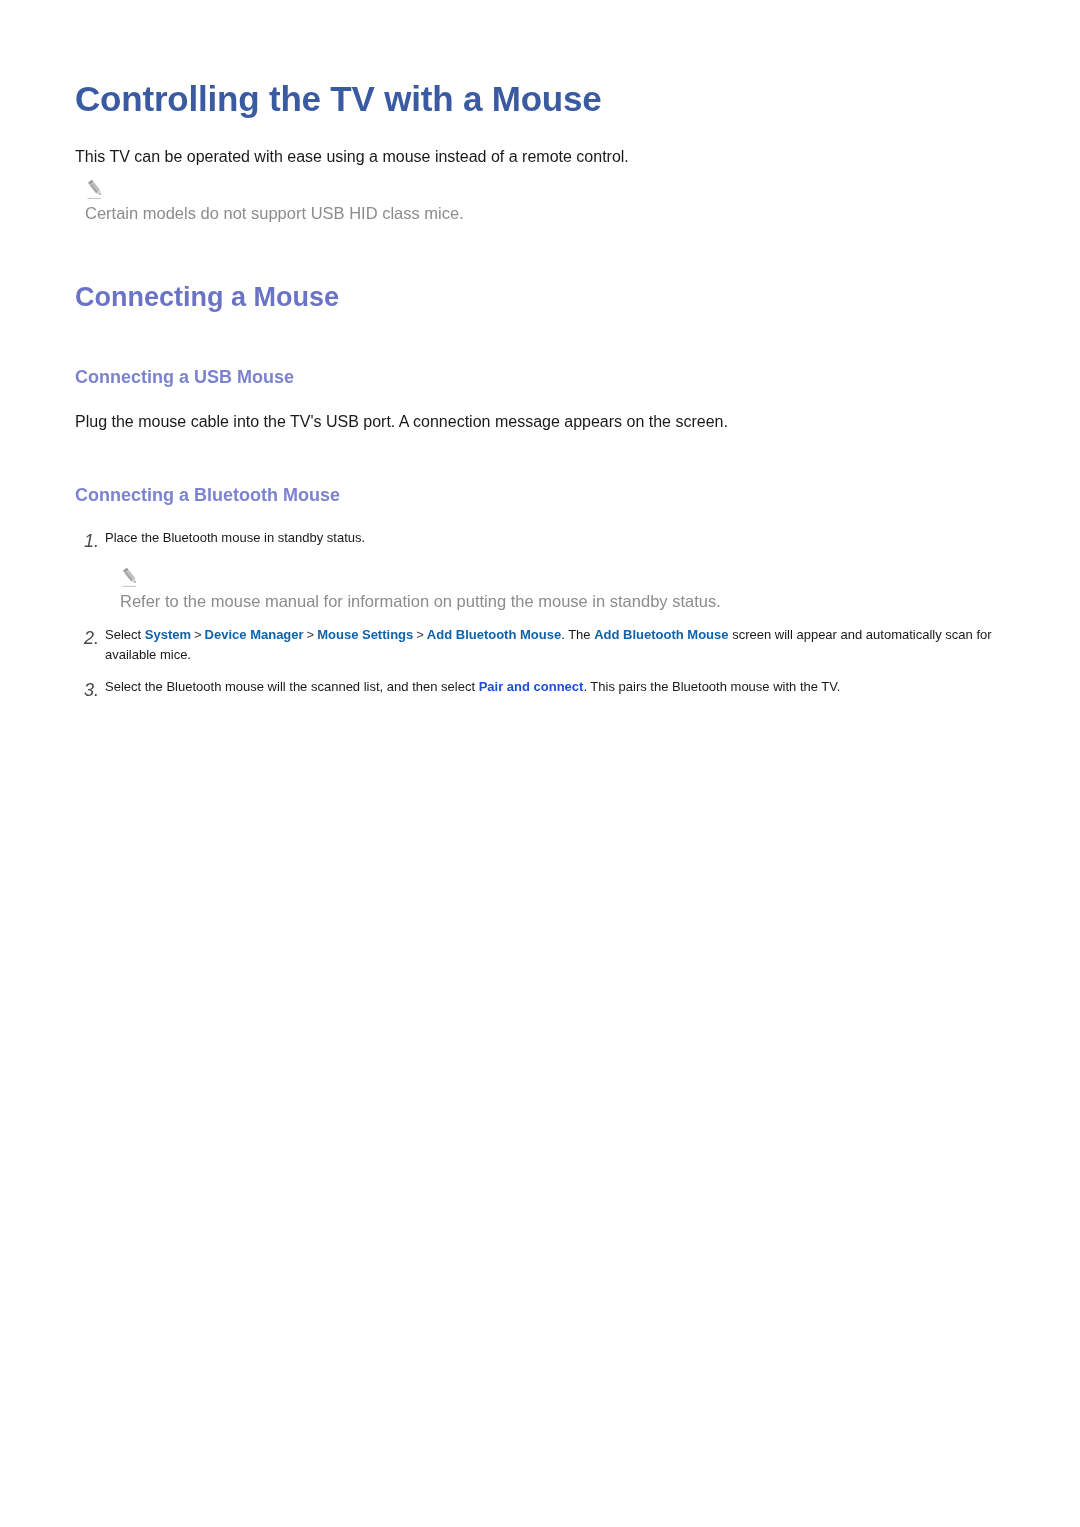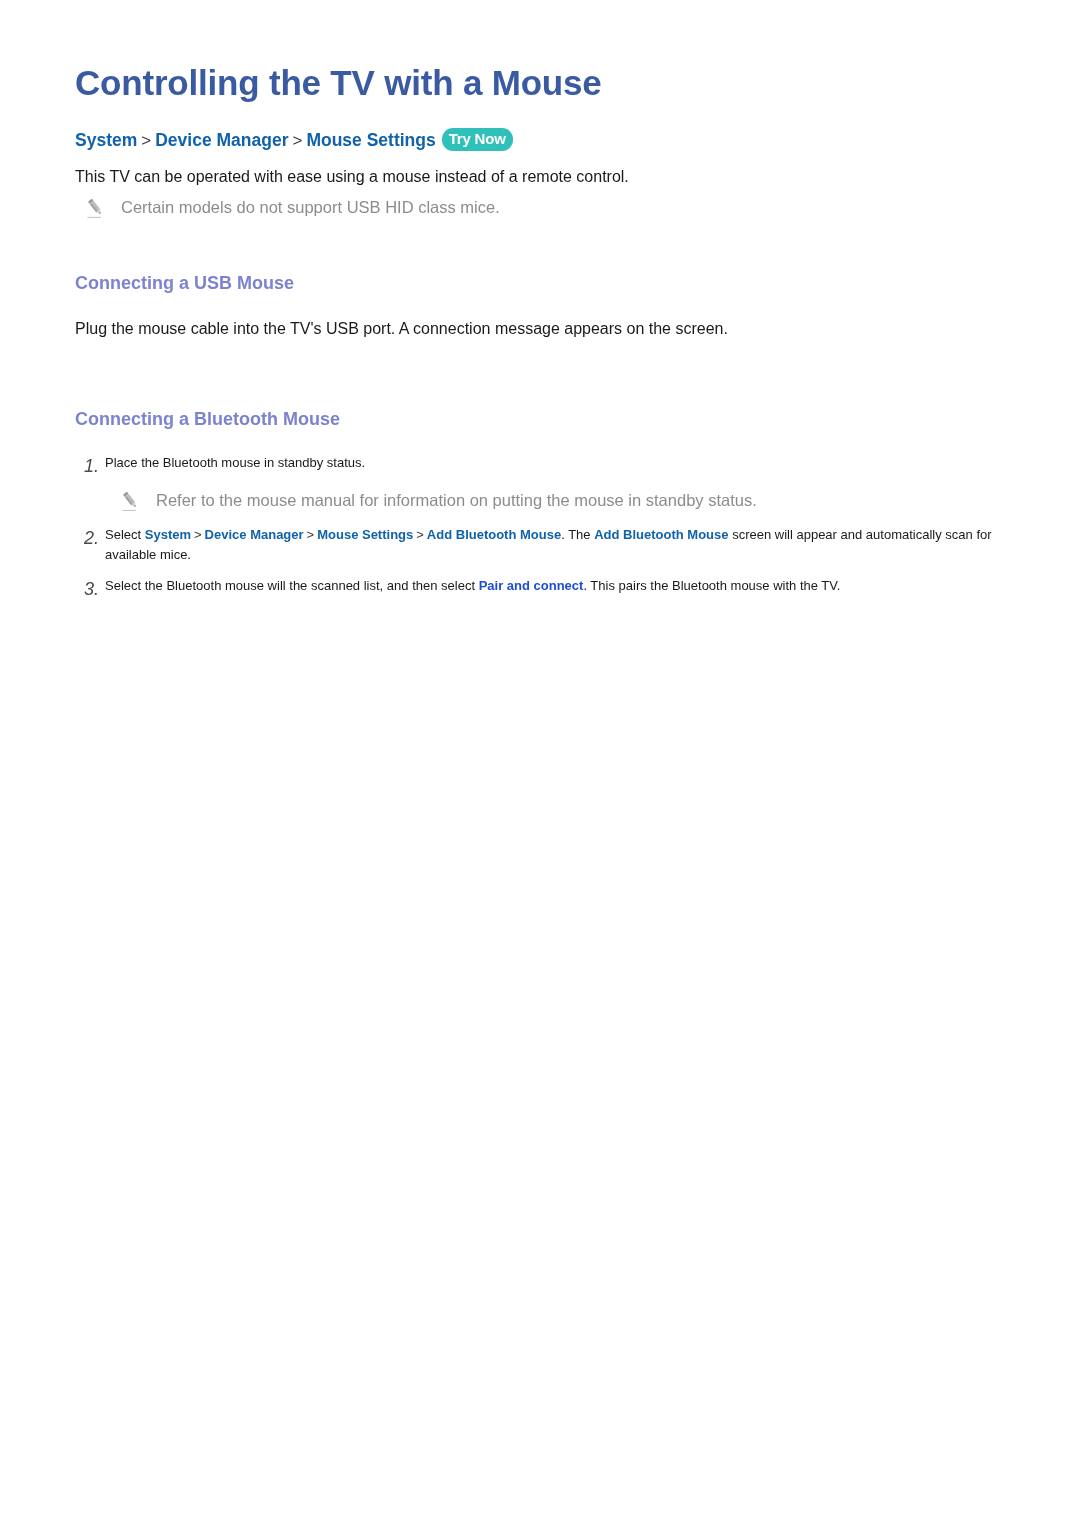--- a/index.html
+++ b/index.html
@@ -12,21 +12,21 @@
     height: 1527px;
     font-family: "Liberation Sans", sans-serif;
     color: #1a1a1a;
     -webkit-font-smoothing: antialiased;
   }
   .page {
     position: relative;
     width: 1080px;
     height: 1081px;
     box-sizing: border-box;
-    padding: 62px 75px 0 75px;
+    padding: 78px 75px 0 75px;
     background: #ffffff;
   }
 
   
   .h1 {
     font-size: 35px;
     font-weight: bold;
     color: #3a5ba2;
     letter-spacing: -0.2px;
     line-height: 1.18;
@@ -70,20 +70,21 @@
     color: #1a1a1a;
     line-height: 1.52;
     margin: 0 0 6px 0;
   }
 
   
   .note {
     display: flex;
     align-items: flex-start;
     margin: 6px 0 0 0;
+    flex-direction: column;
   }
   .note.level1 { padding-left: 10px; }
   .note.level2 { padding-left: 45px; }
   .note-icon {
     flex: 0 0 auto;
     width: 20px;
     height: 22px;
     margin-right: 16px;
     margin-top: 3px;
   }
@@ -101,21 +102,21 @@
     line-height: 1.2;
     margin: 56px 0 0 0;
   }
   .h3 {
     font-size: 18px;
     font-weight: bold;
     color: #7c83ce;
     line-height: 1.2;
     margin: 53px 0 22px 0;
   }
-  .h3.tight { margin-top: 68px; }
+  .h3.tight { margin-top: 50px; }
 
   
   .steps {
     margin: 10px 0 0 0;
     padding: 0;
     list-style: none;
   }
   .step {
     display: flex;
     align-items: flex-start;
@@ -154,42 +155,40 @@
     padding: 0 3px;
   }
 </style>
 </head>
 <body>
 
 <div class="page">
 
   <h1 class="h1">Controlling the TV with a Mouse</h1>
 
-  <div class="breadcrumb">
-    <span class="crumb">System</span><span class="crumb-sep">&gt;</span><span class="crumb">Device Manager</span><span class="crumb-sep">&gt;</span><span class="crumb">Mouse Settings</span><span class="badge">Try Now</span>
-  </div>
 
   <p class="para">This TV can be operated with ease using a mouse instead of a remote control.</p>
 
   <div class="note level1">
     <span class="note-icon">
       <svg viewBox="0 0 24 26" width="20" height="22" xmlns="http://www.w3.org/2000/svg">
         <g transform="rotate(-38 12 11)">
           <rect x="9.5" y="0.5" width="6" height="3.5" rx="0.8" fill="#9a9a9a"></rect>
           <rect x="9.5" y="4.2" width="6" height="12.2" fill="#bdbdbd"></rect>
           <rect x="9.5" y="4.2" width="2.4" height="12.2" fill="#a4a4a4"></rect>
           <polygon points="9.5,16.4 15.5,16.4 12.5,21.4" fill="#d2d2d2"></polygon>
           <polygon points="11.3,19.4 13.7,19.4 12.5,21.4" fill="#8a8a8a"></polygon>
         </g>
         <rect x="3" y="22.4" width="16" height="1.4" fill="#c9c9c9"></rect>
       </svg>
     </span>
     <span class="note-text">Certain models do not support USB HID class mice.</span>
   </div>
 
+  <h2 class="h2">Connecting a Mouse</h2>
 
   <h3 class="h3">Connecting a USB Mouse</h3>
 
   <p class="para">Plug the mouse cable into the TV's USB port. A connection message appears on the screen.</p>
 
   <h3 class="h3 tight">Connecting a Bluetooth Mouse</h3>
 
   <ol class="steps">
 
     <li class="step">

